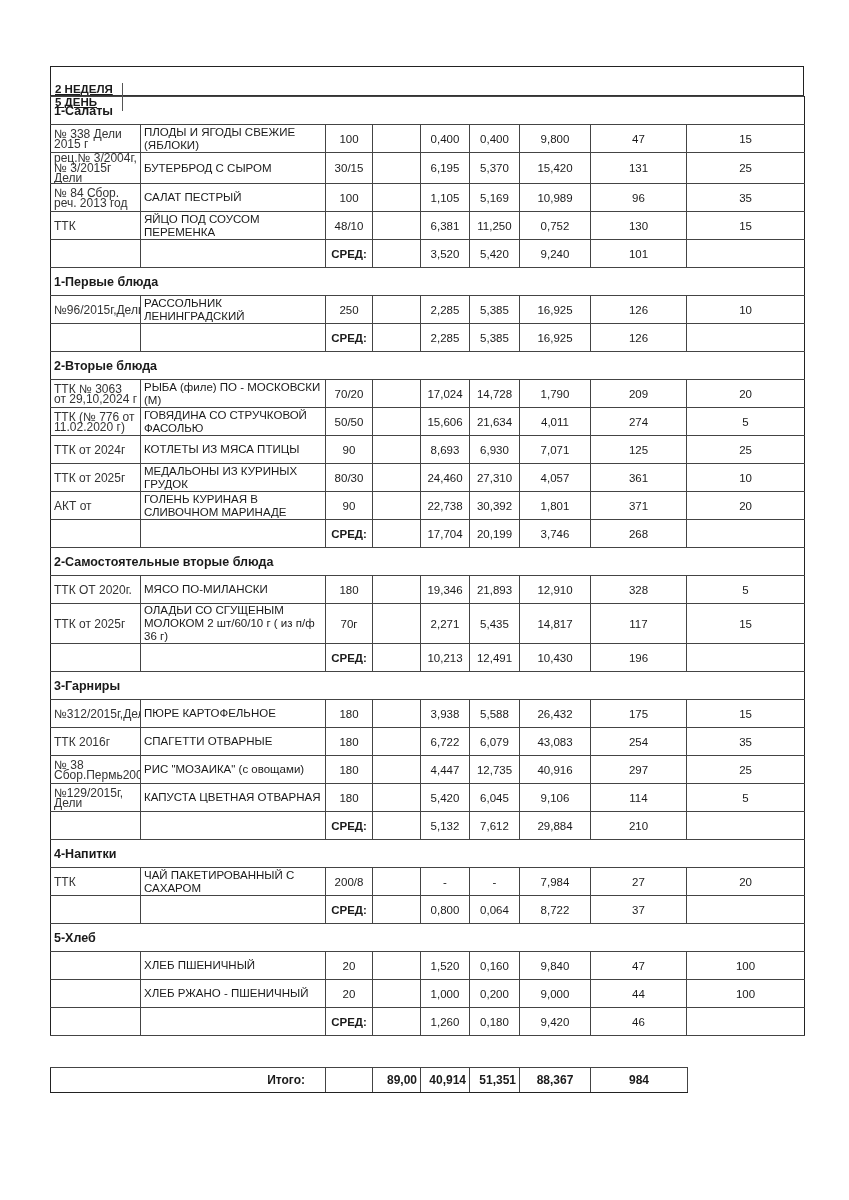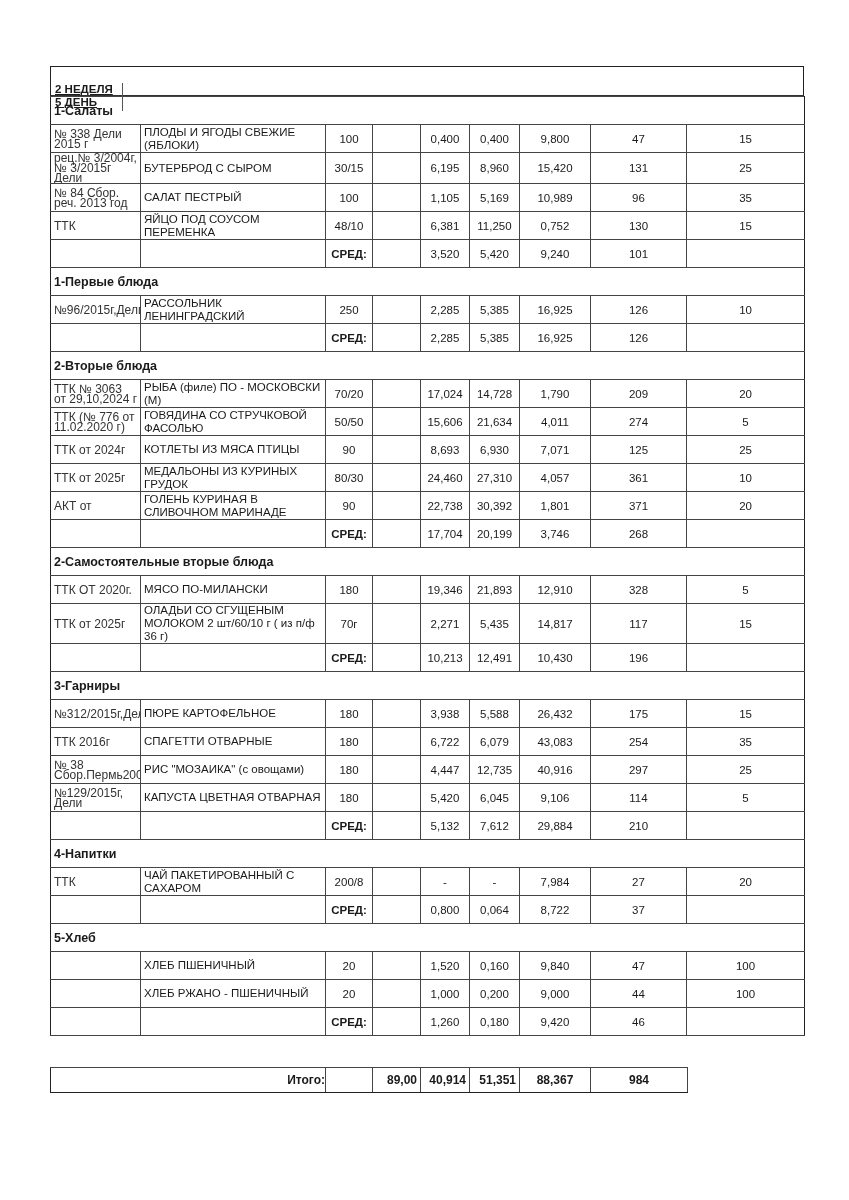--- a/index.html
+++ b/index.html
@@ -15,21 +15,21 @@
   tr.row td { height:27px; }
   td.src { font-size:12px; line-height:10px; color:#333; }
   td.name { font-size:11.5px; line-height:13px; }
   td.c { text-align:center; }
   td.sred { text-align:center; font-weight:bold; }
   tr.row td:first-child { border-left:1.5px solid #222; }
   tr.row td:last-child { border-right:1.5px solid #222; }
   .total { position:absolute; left:50px; top:1067px; width:637px; }
   .total table { width:637px; }
   .total td { height:24px; font-weight:bold; font-size:12px; border-bottom:1.5px solid #222; }
-  .total td.lbl { text-align:right; border-left:1.5px solid #222; padding-right:0; }
+  .total td.lbl { text-align:right; border-left:1.5px solid #222; padding-right:20px; }
   .total td.num { text-align:right; padding-right:3px; }
   .total td.ctr { text-align:center;margin-top:27px; }
 </style>
 </head>
 <body>
 
 <div class="sheet">
   <div class="hdr">
     <div class="hdr-box">
       <div class="hdr-line">2 НЕДЕЛЯ</div>
@@ -62,21 +62,21 @@
           <td class="c">9,800</td>
           <td class="c">47</td>
           <td class="c">15</td>
         </tr>
         <tr class="row">
           <td class="src">рец.№ 3/2004г, № 3/2015г Дели</td>
           <td class="name">БУТЕРБРОД С СЫРОМ</td>
           <td class="c">30/15</td>
           <td class="c"></td>
           <td class="c">6,195</td>
-          <td class="c">8,960</td>
+          <td class="c">5,370</td>
           <td class="c">15,420</td>
           <td class="c">131</td>
           <td class="c">25</td>
         </tr>
         <tr class="row">
           <td class="src">№ 84 Сбор. реч. 2013 год</td>
           <td class="name">САЛАТ ПЕСТРЫЙ</td>
           <td class="c">100</td>
           <td class="c"></td>
           <td class="c">1,105</td>

